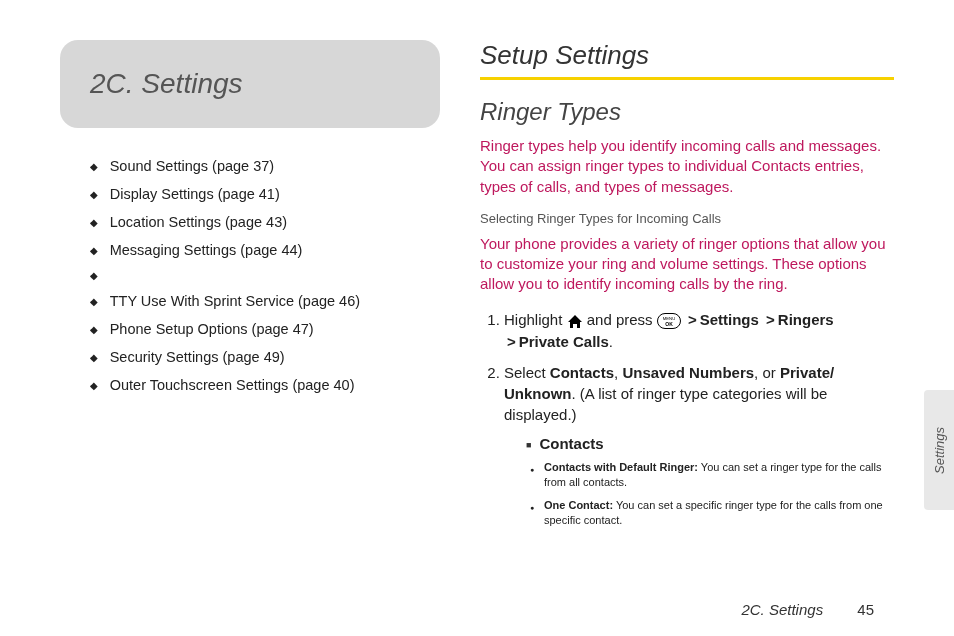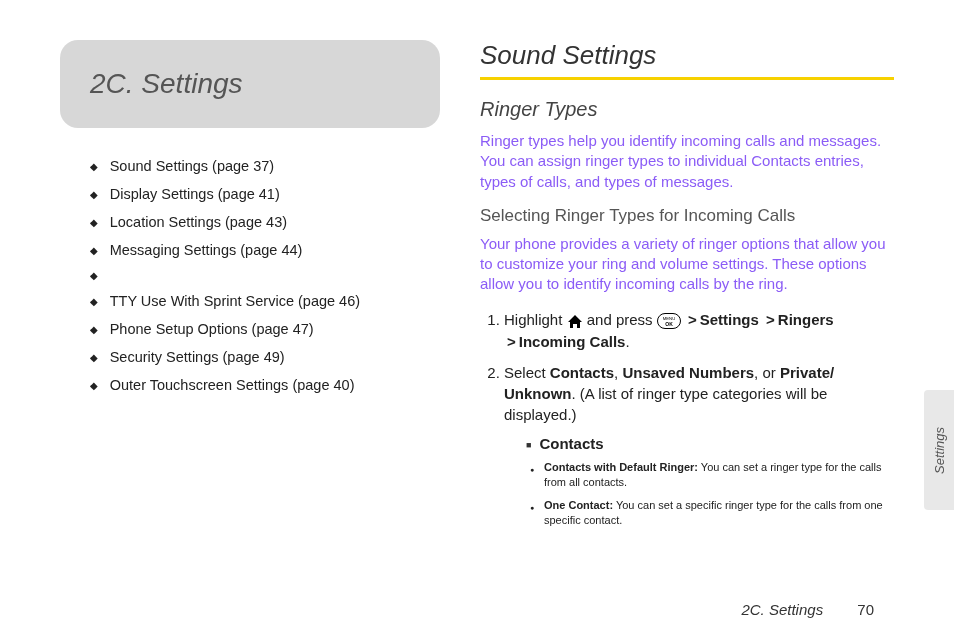--- a/index.html
+++ b/index.html
@@ -57,34 +57,34 @@
   .section-title {
     font-size: 26px;
     font-style: italic;
     color: #333;
     font-weight: 400;
     padding-bottom: 6px;
     border-bottom: 3px solid #f7d100;
     margin-bottom: 18px;
   }
   .subsection-title {
-    font-size: 20px;
+    font-size: 24px;
     font-style: italic;
     color: #444;
     font-weight: 400;
     margin-bottom: 10px;
   }
   .body-text {
     font-size: 15px;
     line-height: 1.35;
     margin-bottom: 14px;
-    color: #8b5cf6;
+    color: #be185d;
   }
   .subsub-title {
-    font-size: 17px;
+    font-size: 13px;
     color: #555;
     font-weight: 400;
     margin-bottom: 8px;
   }
   .steps {
     padding-left: 24px;
     font-size: 15px;
     line-height: 1.4;
   }
   .steps li {
@@ -207,21 +207,21 @@
           <span>Security Settings (page 49)</span>
         </li>
       <li>
           <span class="diamond">◆</span>
           <span>Outer Touchscreen Settings (page 40)</span>
         </li>
     </ul>
   </div>
 
   <div class="right-col">
-    <div class="section-title">Sound Settings</div>
+    <div class="section-title">Setup Settings</div>
     <div class="subsection-title">Ringer Types</div>
     <p class="body-text">Ringer types help you identify incoming calls and messages. You can assign ringer types to individual Contacts entries, types of calls, and types of messages.</p>
     <div class="subsub-title">Selecting Ringer Types for Incoming Calls</div>
     <p class="body-text">Your phone provides a variety of ringer options that allow you to customize your ring and volume settings. These options allow you to identify incoming calls by the ring.</p>
 
     <ol class="steps">
       <li>
         <span>Highlight </span>
         <span class="inline-icon home-icon">
           <svg width="16" height="14" viewBox="0 0 16 14">
@@ -231,21 +231,21 @@
         <span> and press </span>
         <span class="inline-icon ok-icon">
           <svg width="24" height="16" viewBox="0 0 24 16">
               <rect x="0.5" y="0.5" width="23" height="15" rx="7.5" fill="#fff" stroke="#000"></rect>
               <text x="12" y="7" font-size="4.2" text-anchor="middle" fill="#000" font-family="Arial">MENU</text>
               <text x="12" y="13" font-size="5" text-anchor="middle" fill="#000" font-family="Arial" font-weight="bold">OK</text>
             </svg>
         </span>
         <span class="gt">&gt;</span><b>Settings</b>
         <span class="gt">&gt;</span><b>Ringers</b>
-        <span class="gt">&gt;</span><b>Incoming Calls</b>.
+        <span class="gt">&gt;</span><b>Private Calls</b>.
       </li>
       <li>
         <span>Select </span><b>Contacts</b>, <b>Unsaved Numbers</b>, or <b>Private/ Unknown</b><span>. (A list of ringer type categories will be displayed.)</span>
         <ul class="nested-list">
           <li class="square-bullet"><b>Contacts</b>
             <ul class="dot-list">
               <li><b>Contacts with Default Ringer:</b><span> You can set a ringer type for the calls from all contacts.</span></li>
               <li><b>One Contact:</b><span> You can set a specific ringer type for the calls from one specific contact.</span></li>
             </ul>
           </li>
@@ -254,14 +254,14 @@
     </ol>
   </div>
 </div>
 
 <div class="side-tab">
   <span>Settings</span>
 </div>
 
 <div class="footer">
   <span>2C. Settings</span>
-  <span class="pagenum">70</span>
+  <span class="pagenum">45</span>
 </div>
 
 </body></html>

